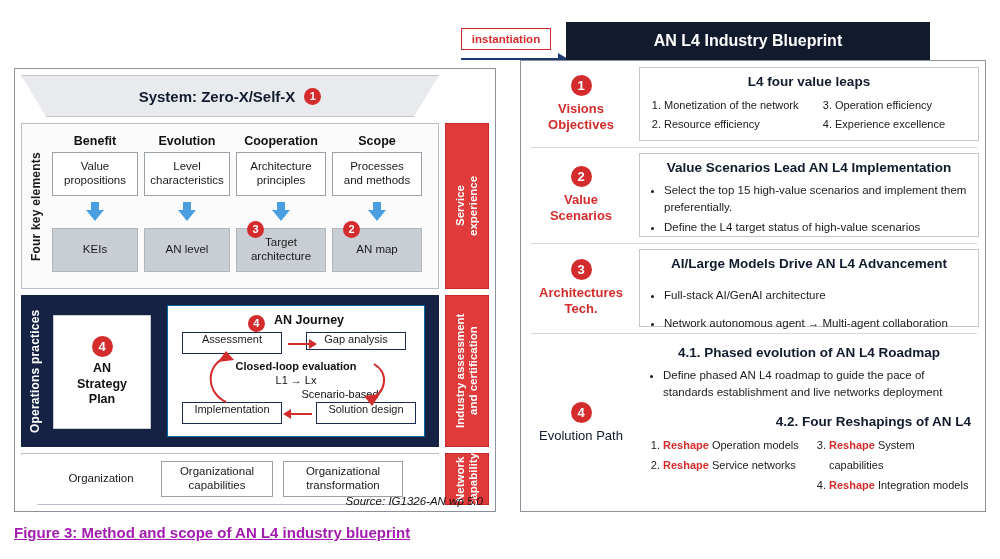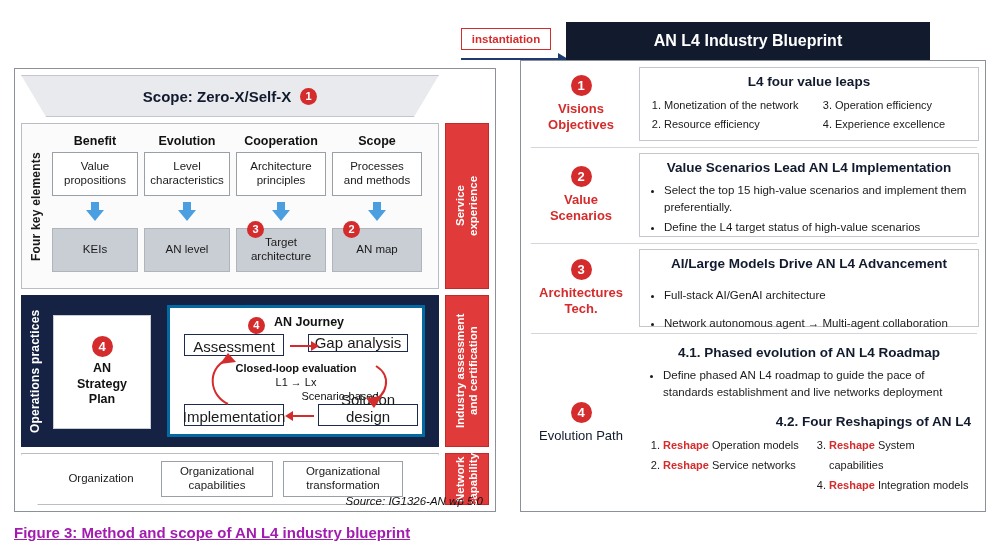--- a/index.html
+++ b/index.html
@@ -231,42 +231,42 @@
     color: #111;
     text-align: center;
     line-height: 1.25;
   }
   .journey-box {
     position: absolute;
     left: 146px;
     top: 10px;
     width: 258px;
     height: 132px;
-    border: 3px solid #0369a1;
+    border: 1px solid #0369a1;
     background: #ffffff;
     box-sizing: border-box;
   }
   .journey-title {
     position: absolute;
     top: 6px;
     left: 0;
     width: 100%;
     text-align: center;
     font-size: 12.5px;
     font-weight: bold;
     color: #111;
   }
   .jbox {
     position: absolute;
     border: 1px solid #1b2a4d;
     background: #ffffff;
     display: flex;
-    align-items: flex-end;
-    justify-content: center;
-    font-size: 15px;
+    align-items: flex-start;
+    justify-content: center;
+    font-size: 11px;
     box-sizing: border-box;
     text-align: center;
   }
   .jtext {
     position: absolute;
     text-align: center;
     font-size: 11px;
     color: #111;
     width: 100%;
     left: 0;
@@ -498,21 +498,21 @@
 <body>
 
 <div class="left-panel">
 
 
   <div class="left-box">
 
     <div class="vision-wrap">
       <div class="vision-trap"></div>
       <div class="vision-text">
-        <span>Scope: Zero-X/Self-X</span>
+        <span>System: Zero-X/Self-X</span>
         <span class="badge">1</span>
       </div>
     </div>
 
     <div class="fke-group">
       <div class="vlabel fke-label">Four key elements</div>
 
       <div class="col-head" style="left:28px;  top:10px; width:90px;">Benefit</div>
       <div class="col-head" style="left:120px; top:10px; width:90px;">Evolution</div>
       <div class="col-head" style="left:212px; top:10px; width:94px;">Cooperation</div>

